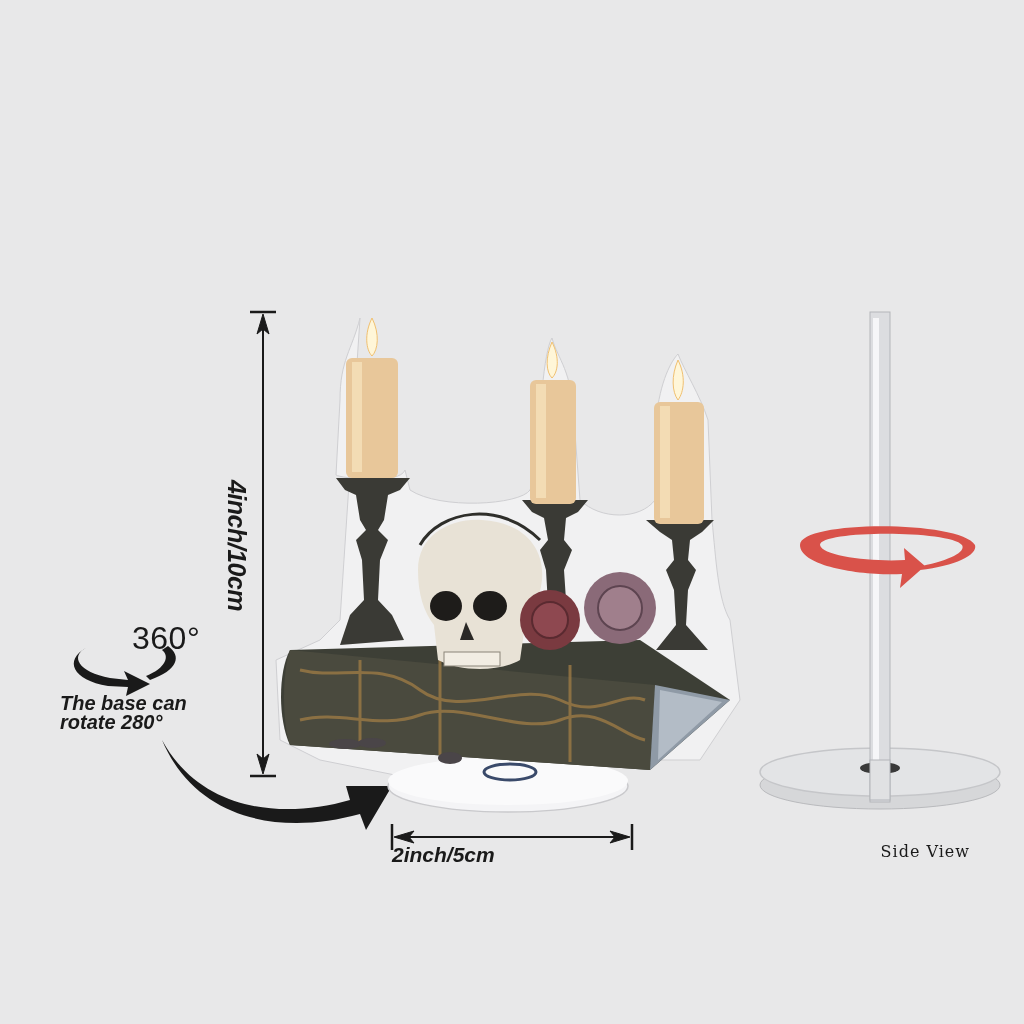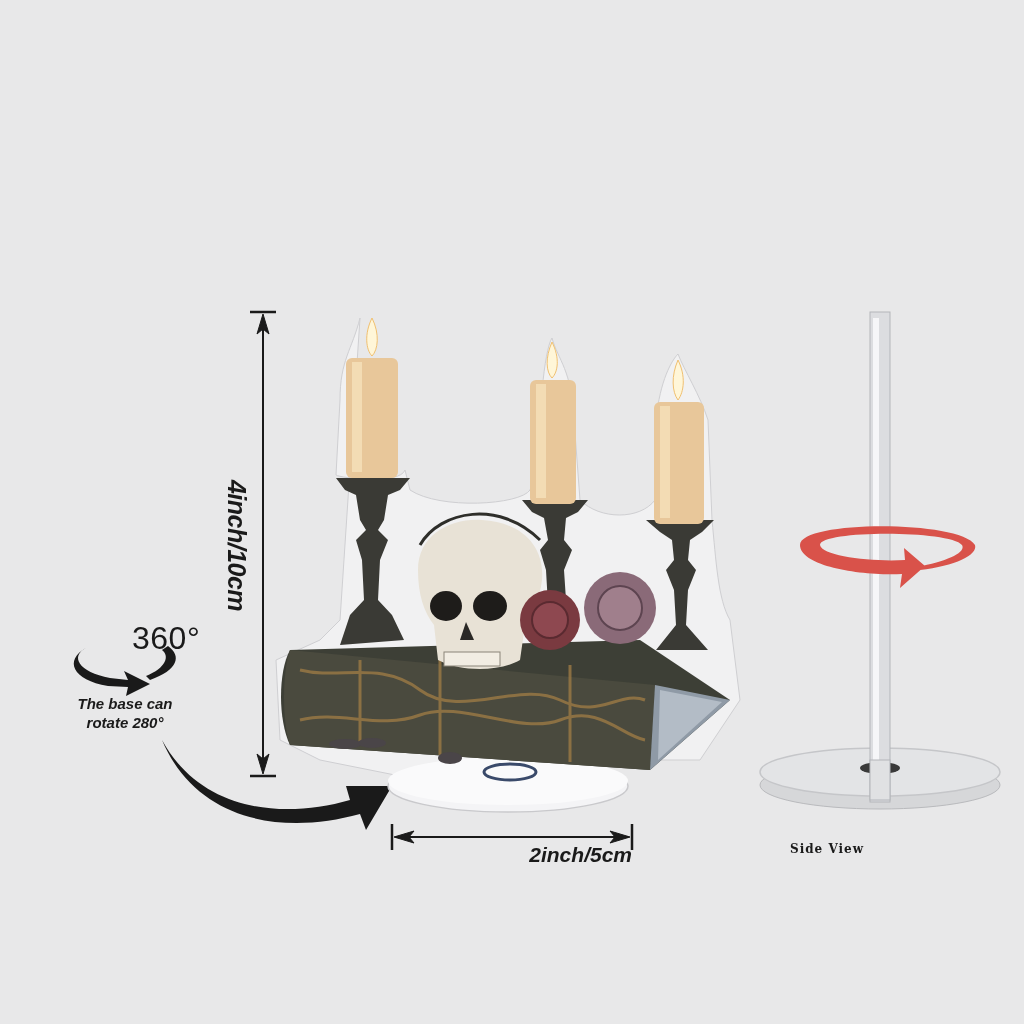--- a/index.html
+++ b/index.html
@@ -14,31 +14,31 @@
   }
   #height-label {
     left:236px; top:545px; width:0; height:0;
   }
   #height-label span {
     position:absolute; left:-100px; top:-14px; width:200px; text-align:center;
     transform:rotate(90deg); font-size:25px; font-weight:bold; font-style:italic; color:#1a1a1a;
     letter-spacing:-0.5px;
   }
   #width-label {
-    left:392px; top:843px; width:240px; text-align:right; font-size:21px;
+    left:392px; top:843px; width:240px; text-align:left; font-size:21px;
   }
   #rotate-360 {
     left:92px; top:620px; font-size:32px; color:#1a1a1a; font-weight:normal; letter-spacing:0.5px;margin-left:40px;
   }
   #rotate-note {
-    left:60px; top:694px; width:130px; text-align:center; font-size:15px; line-height:19px;
+    left:60px; top:694px; width:130px; font-size:20px; line-height:19px;
   }
   #side-view-label {
-    left:790px; top:842px; width:180px; text-align:left;
-    font-family:"DejaVu Serif", serif; font-weight:bold; font-size:12px; color:#1a1a1a; letter-spacing:1px;
+    left:790px; top:842px; width:180px; text-align:right;
+    font-family:"DejaVu Serif", serif; font-weight:normal; font-size:16px; color:#1a1a1a; letter-spacing:1px;
   }
   svg { position:absolute; left:0; top:0; }
 </style>
 </head>
 <body>
 
 <svg width="1024" height="1024" viewBox="0 0 1024 1024">
 
   <g stroke="#1a1a1a" fill="#1a1a1a">
     <line x1="250" y1="312" x2="276" y2="312" stroke-width="2.5"></line>

